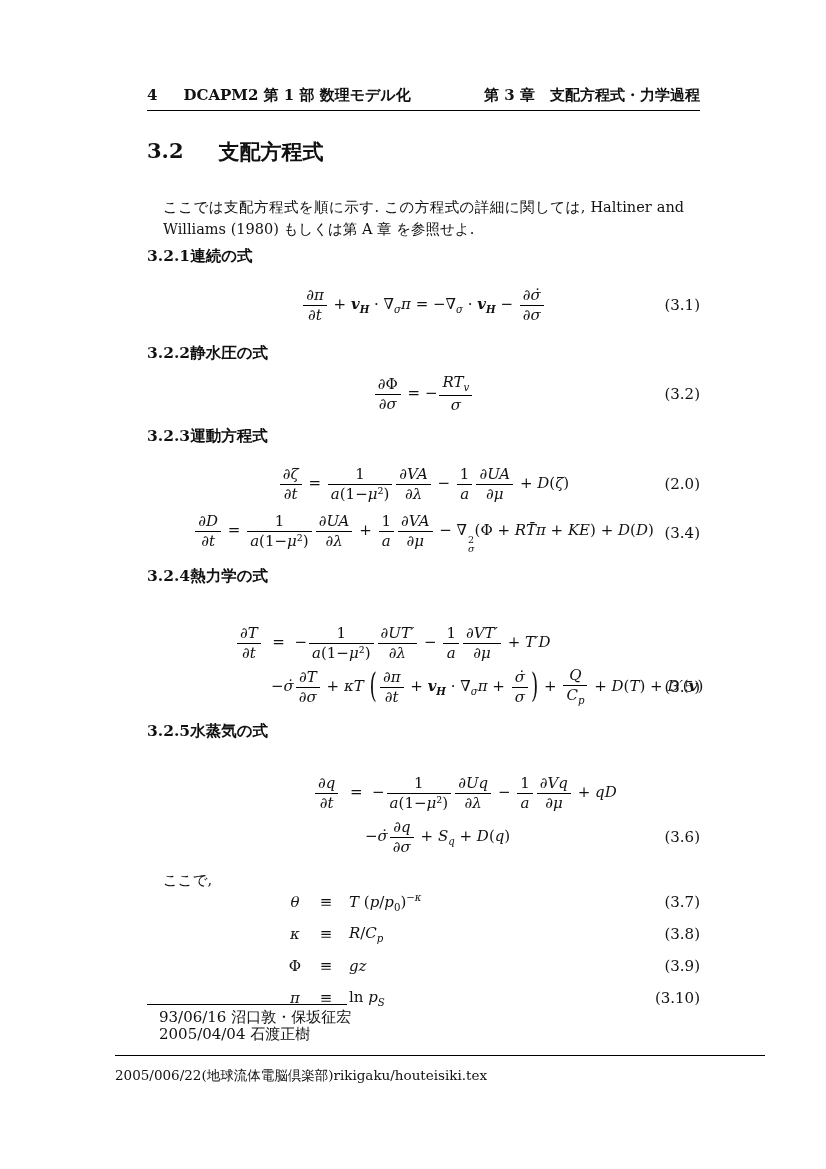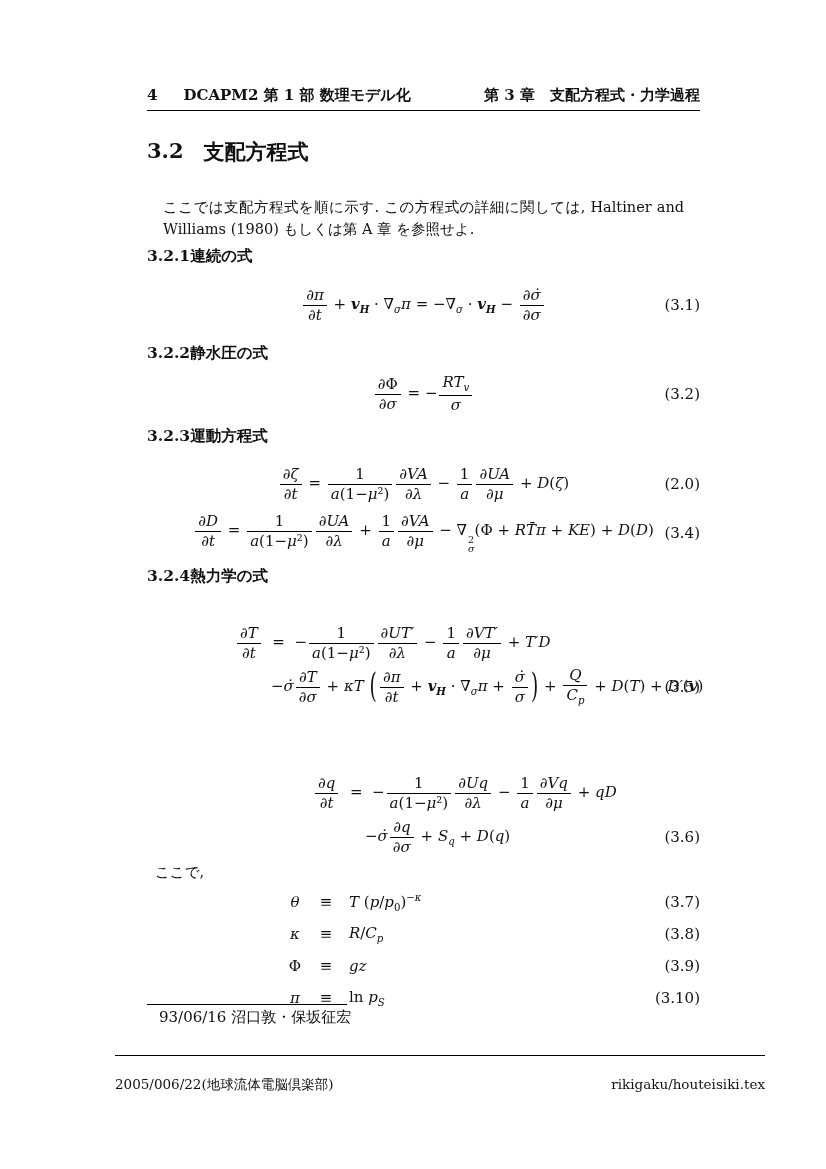--- a/index.html
+++ b/index.html
@@ -6,26 +6,26 @@
   body{width:826px;height:1169px;position:relative;font-family:"DejaVu Serif",serif;color:#111;}
   .content{position:absolute;left:147px;top:0;width:553px;height:1169px;}
   .blk{position:absolute;left:0;right:0;}
 
   
   #hdr{top:86px;display:flex;justify-content:space-between;align-items:flex-end;
        border-bottom:1px solid #000;padding-bottom:5px;font-weight:bold;font-size:15px;}
   #hdr .hl{display:flex;gap:26px;}
 
   
-  #sec{top:138px;font-weight:bold;font-size:21px;display:flex;gap:20px;}
+  #sec{top:138px;font-weight:bold;font-size:21px;display:flex;gap:35px;}
   .sub{font-weight:bold;font-size:15.5px;display:flex;}
   #sub0{top:246px}#sub1{top:343px}#sub2{top:426px}#sub3{top:566px}#sub4{top:721px}
 
   #intro{top:181px;font-size:14.5px;line-height:21.5px;text-align:justify;margin:16px;}
-  #here{top:855px;font-size:14.5px;margin:8px;}
+  #here{top:855px;font-size:14.5px;margin:16px;}
 
   
   #eq0{top:283px}#eq1{top:372px}#eq2{top:462px}#eq3{top:511px}
   #eq4{top:621px}#eq5{top:771px}#defs{top:886px}
   .eq{font-size:15px;}
   .eqline{position:relative;display:flex;align-items:center;min-height:44px;}
   .eqc{white-space:pre;}
   .ctr .eqc{margin:0 auto;}
   #eq4 .l0 .eqc{margin-left:88px}
   #eq4 .l1 .eqc{margin-left:124px}
@@ -50,21 +50,21 @@
   .drel{display:inline-block;width:46px;text-align:center;}
   .drhs{white-space:pre;}
 
   
   #fnote{top:1004px;font-size:15px;line-height:17px;}
   .fnrule{width:200px;border-top:1px solid #000;margin-bottom:4px;}
   .fnline{padding-left:12px;}
 
   
   #footer{position:absolute;left:115px;right:61px;top:1055px;border-top:1px solid #000;}
-  .ftrow{display:flex;justify-content:space-between;font-size:13.5px;margin-top:20px;}
+  .ftrow{display:flex;justify-content:flex-start;font-size:13.5px;margin-top:11px;}
 </style>
 </head>
 <body>
 
 <div class="content">
 
   <div class="blk" id="hdr">
     <span class="hl">
       <span>4</span>
       <span>DCAPM2 第 1 部 数理モデル化</span>
@@ -125,20 +125,24 @@
   <div class="blk eq aln" id="eq4">
       <div class="eqline l0">
         <span class="eqc"><span class="fr"><span class="n"><i>∂T</i></span><span class="d"><i>∂t</i></span></span>  =  −<span class="fr"><span class="n">1</span><span class="d"><i>a</i>(1−<i>μ</i>²)</span></span><span class="fr"><span class="n"><i>∂UT′</i></span><span class="d"><i>∂λ</i></span></span> − <span class="fr"><span class="n">1</span><span class="d"><i>a</i></span></span><span class="fr"><span class="n"><i>∂VT′</i></span><span class="d"><i>∂μ</i></span></span> + <i>T′D</i></span>
       </div>
       <div class="eqline l1">
         <span class="eqc">−<i>σ̇</i><span class="fr"><span class="n"><i>∂T</i></span><span class="d"><i>∂σ</i></span></span> + <i>κT</i> <span class="big">(</span><span class="fr"><span class="n"><i>∂π</i></span><span class="d"><i>∂t</i></span></span> + <b><i>v</i><sub><i>H</i></sub></b> · ∇<sub><i>σ</i></sub><i>π</i> + <span class="fr"><span class="n"><i>σ̇</i></span><span class="d"><i>σ</i></span></span><span class="big">)</span> + <span class="fr"><span class="n"><i>Q</i></span><span class="d"><i>C</i><sub><i>p</i></sub></span></span> + <i>D</i>(<i>T</i>) + <i>D′</i>(<b><i>v</i></b>)</span>
         <span class="eqnum">(3.5)</span>
       </div>
     </div>
 
+  <div class="blk sub" id="sub4">
+    <span>3.2.5</span>
+    <span>水蒸気の式</span>
+  </div>
   <div class="blk eq aln" id="eq5">
       <div class="eqline l0">
         <span class="eqc"><span class="fr"><span class="n"><i>∂q</i></span><span class="d"><i>∂t</i></span></span>  =  −<span class="fr"><span class="n">1</span><span class="d"><i>a</i>(1−<i>μ</i>²)</span></span><span class="fr"><span class="n"><i>∂Uq</i></span><span class="d"><i>∂λ</i></span></span> − <span class="fr"><span class="n">1</span><span class="d"><i>a</i></span></span><span class="fr"><span class="n"><i>∂Vq</i></span><span class="d"><i>∂μ</i></span></span> + <i>qD</i></span>
       </div>
       <div class="eqline l1">
         <span class="eqc">−<i>σ̇</i><span class="fr"><span class="n"><i>∂q</i></span><span class="d"><i>∂σ</i></span></span> + <i>S</i><sub><i>q</i></sub> + <i>D</i>(<i>q</i>)</span>
         <span class="eqnum">(3.6)</span>
       </div>
     </div>
 
@@ -167,20 +171,21 @@
         <span class="dlhs"><i>π</i></span>
         <span class="drel">≡</span>
         <span class="drhs">ln <i>p</i><sub><i>S</i></sub></span>
         <span class="eqnum">(3.10)</span>
       </div>
     </div>
 
   <div class="blk" id="fnote">
     <div class="fnrule"></div>
     <div class="fnline">93/06/16 沼口敦・保坂征宏</div>
+    <div class="fnline">2005/04/04 石渡正樹</div>
   </div>
 
 </div>
 
 <div id="footer">
   <div class="ftrow">
     <span>2005/006/22(地球流体電脳倶楽部)</span>
     <span>rikigaku/houteisiki.tex</span>
   </div>
 </div>

